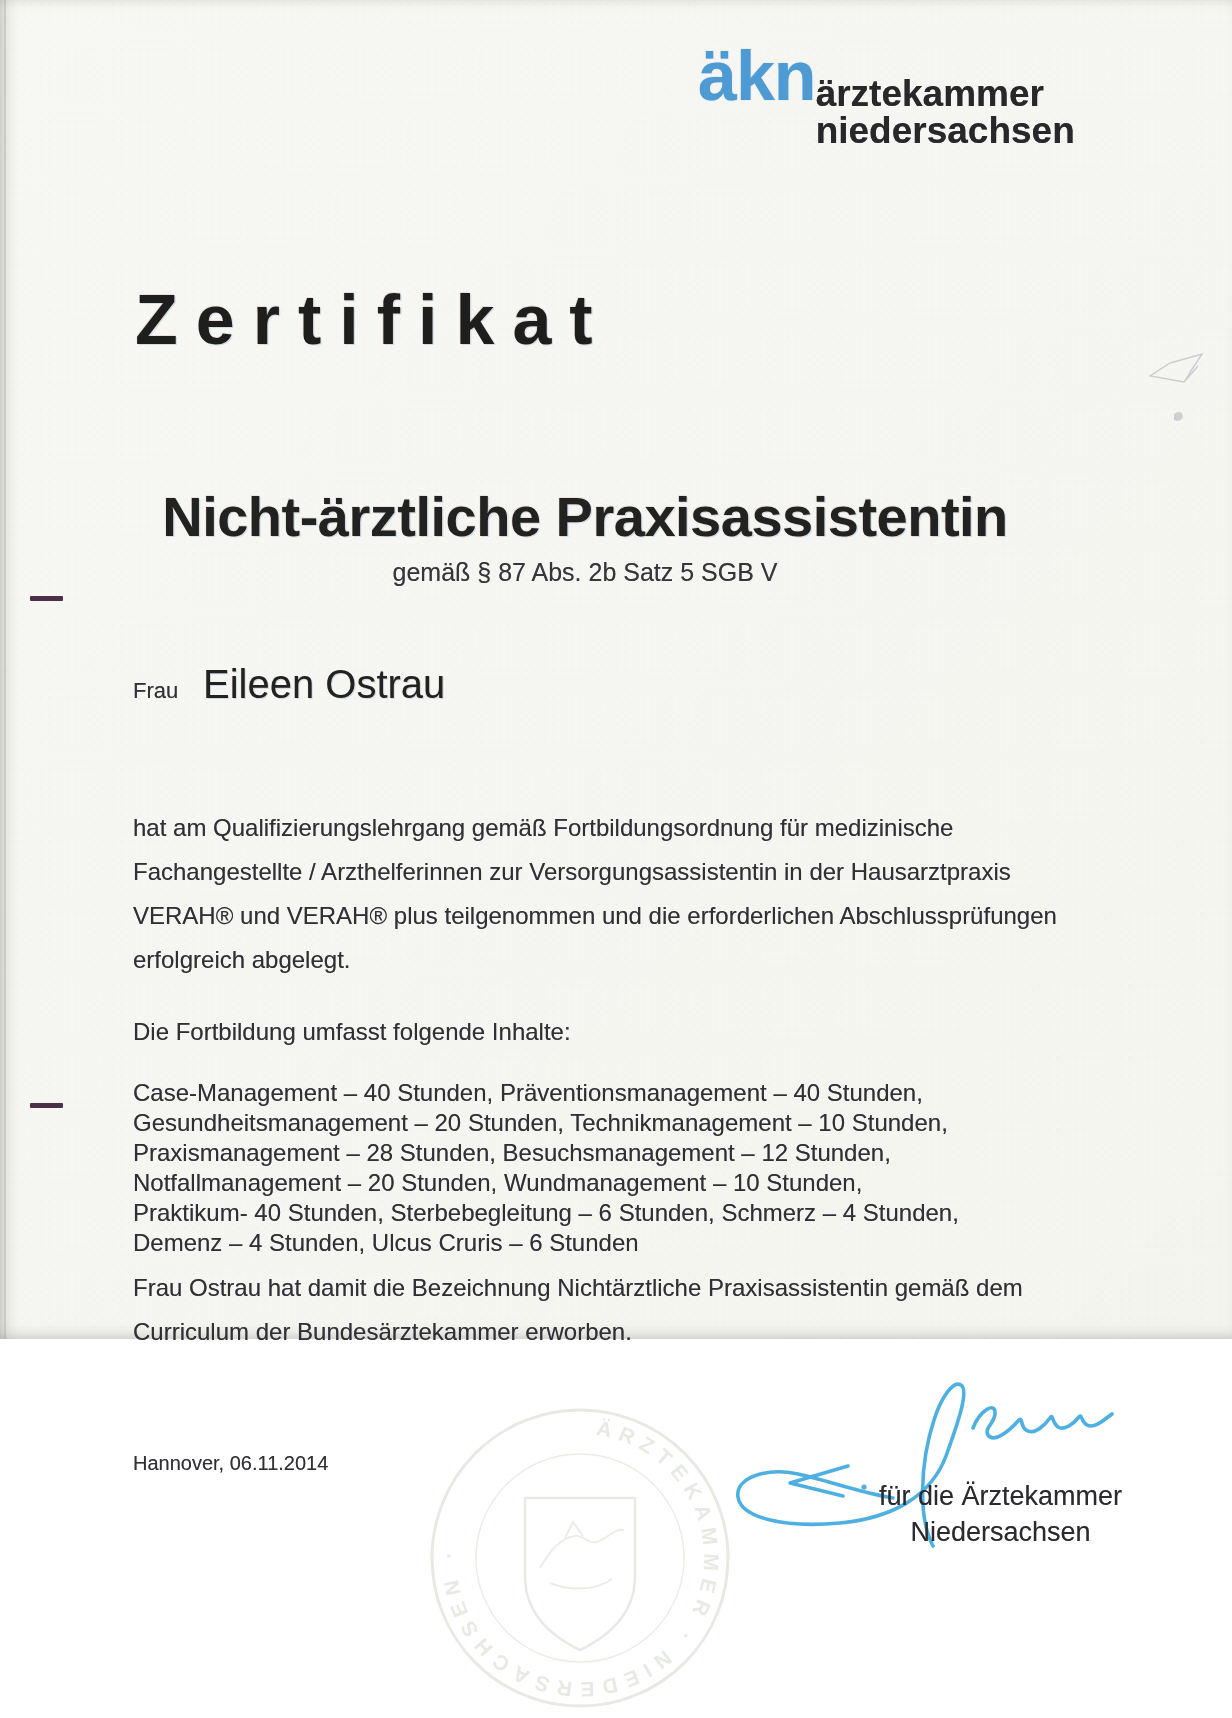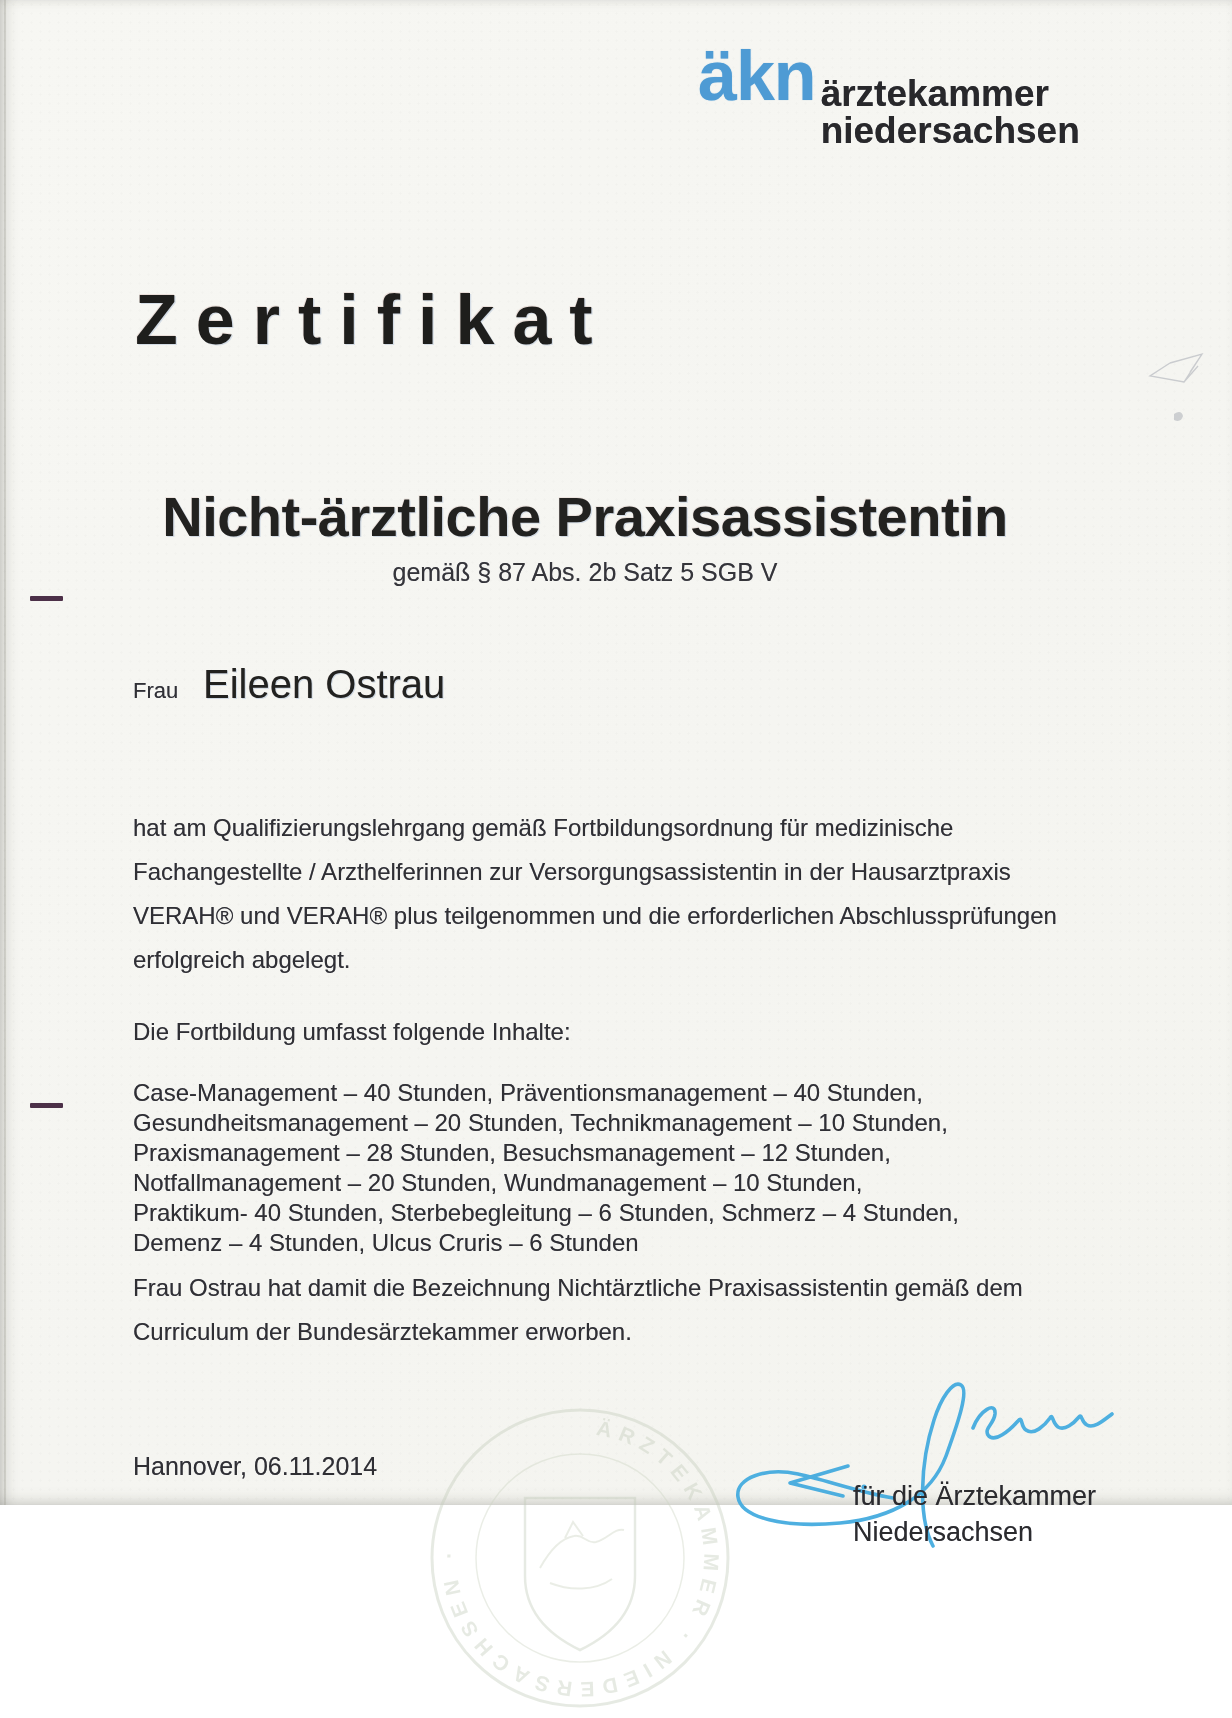--- a/index.html
+++ b/index.html
@@ -3,21 +3,21 @@
 <meta charset="utf-8">
 <style>
   html, body {
     margin: 0; padding: 0;
     width: 1232px; height: 1718px;
     overflow: hidden;
     font-family: "Liberation Sans", sans-serif;
   }
   .paper {
     position: relative;
-    width: 1232px; height: 1505px;
+    width: 1232px; height: 1339px;
     background:
       radial-gradient(rgba(120,125,110,0.022) 1px, transparent 1.4px),
       linear-gradient(135deg, #f7f7f3 0%, #f5f5f1 55%, #f4f4ef 100%);
     background-size: 9px 9px, 100% 100%;
     color: #2d2d30;
     box-shadow: inset 14px 0 18px -14px rgba(90,90,85,.45),
                 inset 0 -12px 16px -12px rgba(90,90,80,.35),
                 inset 0 10px 14px -12px rgba(120,120,110,.25);
   }
   .paper::before{
@@ -25,21 +25,21 @@
     background: rgba(150,150,140,.28); 
   }
 
   
   .logo { position:absolute; left:698px; top:44px; display:flex; align-items:flex-start; }
   .logo-abbrev {
     font-size:70px; font-weight:bold; line-height:0.92; letter-spacing:-1px;
     color:#4e9bd4;
     text-shadow: 0 0 1px rgba(78,155,212,.55);
   }
-  .logo-name { display:flex; flex-direction:column; margin-left:5px; margin-top:31px; }
+  .logo-name { display:flex; flex-direction:column; margin-top:31px; }
   .logo-line {
     font-size:37px; font-weight:bold; line-height:1.0; color:#28282b;
     text-shadow: 0 0 .6px rgba(40,40,60,.6);
   }
 
   
   .title {
     position:absolute; left:135px; top:280px; margin:0;
     font-size:70px; font-weight:bold; letter-spacing:18px; color:#1e1e1c;
     text-shadow: 1.2px 1.2px 0 rgba(40,90,160,.16), -0.6px -0.6px 0 rgba(150,60,50,.12);
@@ -68,26 +68,26 @@
 
   
   .para { position:absolute; left:133px; font-size:24px; color:#2f2f34;
           text-shadow:0 0 .6px rgba(50,50,80,.45); }
   .intro   { top:806px;  line-height:44px; }
   .contents-heading { position:absolute; left:133px; top:1018px; font-size:24px; color:#2f2f34;
           text-shadow:0 0 .6px rgba(50,50,80,.45); }
   .contents { top:1078px; line-height:30px; }
   .closing  { top:1266px; line-height:44px; }
 
-  .place-date { position:absolute; left:133px; top:1452px; font-size:25px; color:#2f2f34;
+  .place-date { position:absolute; left:133px; top:1452px; font-size:20px; color:#2f2f34;
           text-shadow:0 0 .6px rgba(50,50,80,.45); }
 
   
   .signature-svg { position:absolute; left:688px; top:1368px; }
-  .sig-caption { position:absolute; right:136px; top:1478px; text-align:left;
+  .sig-caption { position:absolute; right:110px; top:1478px; text-align:center;
                  font-size:27px; line-height:36px; color:#2b2b2e;
                  text-shadow:0 0 .5px rgba(50,50,80,.5); }
 
   
   .seal-svg { position:absolute; left:415px; top:1398px; opacity:0.4; }
   .seal-ring-text { font-family:"Liberation Sans", sans-serif; font-size:21px; font-weight:bold;
                     letter-spacing:7px; fill:#c3ccba; }
 </style>
 </head>
 <body>

